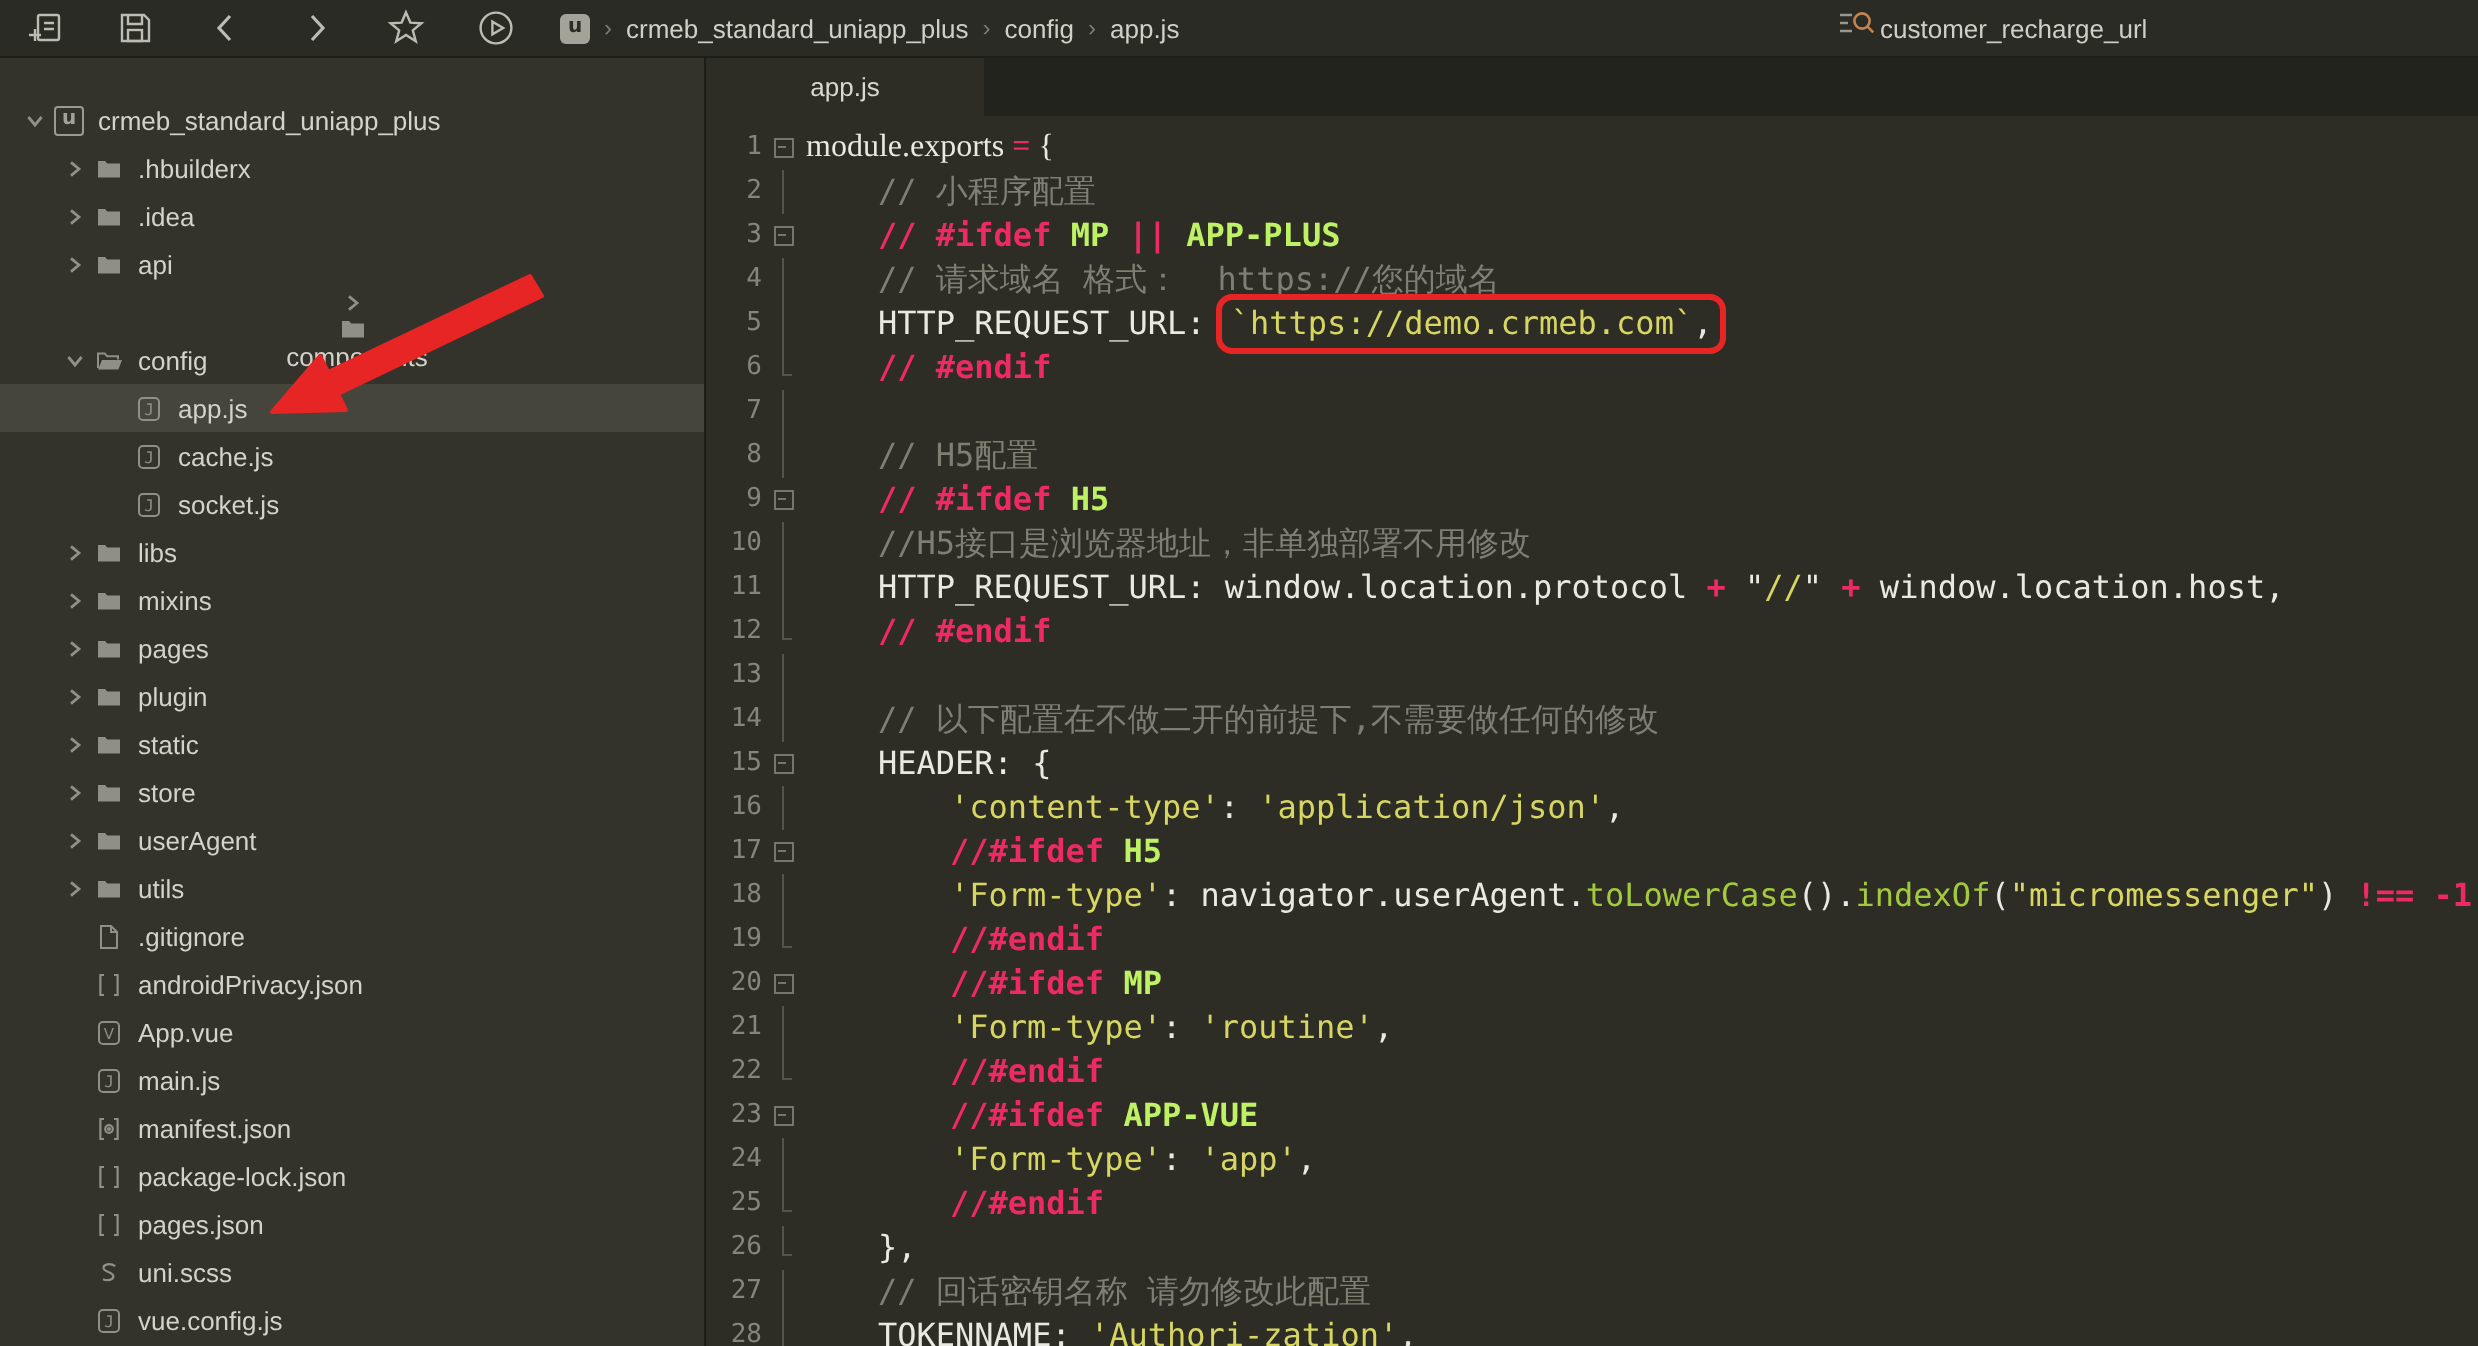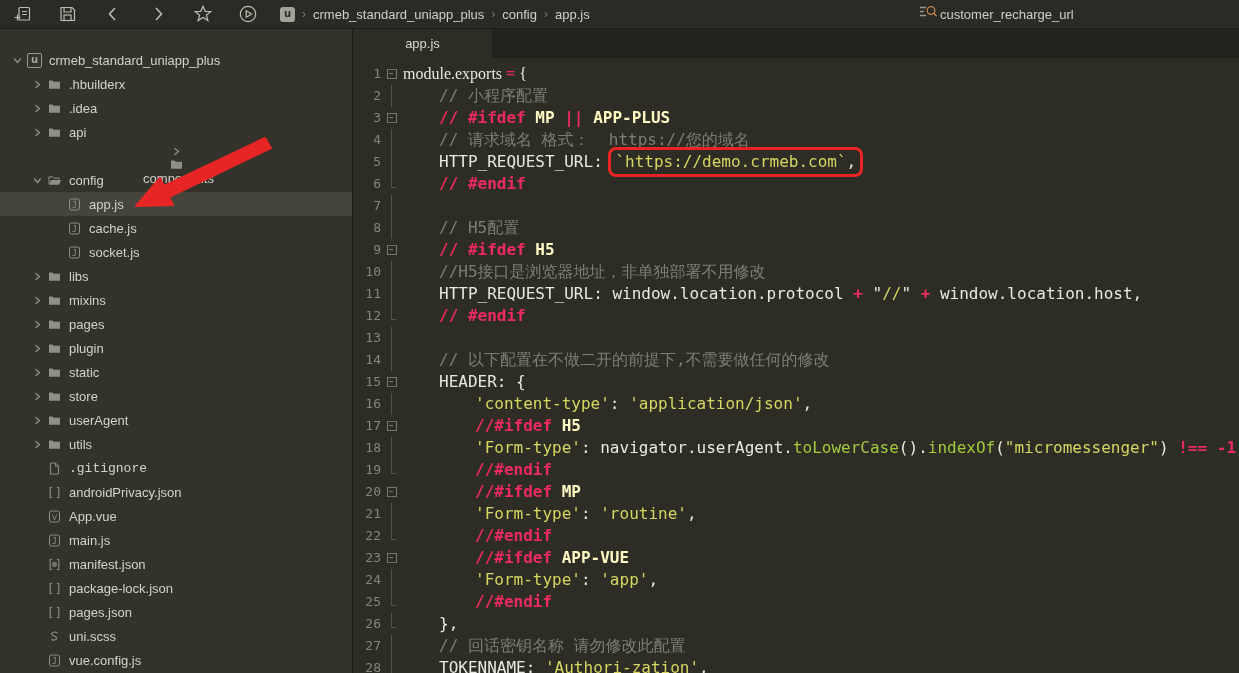--- a/index.html
+++ b/index.html
@@ -45,21 +45,21 @@
   .fold.box::after{content:"";position:absolute;top:10px;left:3px;width:4px;height:1px;background:#767669}
   .fold.line::before{content:"";position:absolute;top:0;bottom:0;left:5px;width:1px;background:#53534a}
   .fold.end::before{content:"";position:absolute;top:0;bottom:7px;left:5px;width:1px;background:#53534a}
   .fold.end::after{content:"";position:absolute;bottom:7px;left:5px;width:5px;height:1px;background:#53534a}
   .ctext{margin-left:5px}
   .tk-p{color:#e9e9e1}
   .tk-c{color:#7e7e72}
   .tk-k{color:#ed2a63;font-weight:bold}
   .tk-s{color:#d6d661}
   .tk-g{color:#a3c93c}
-  .tk-b{color:#fef9c3;font-weight:bold}
+  .tk-b{color:#bef264;font-weight:bold}
   .redbox{position:relative;z-index:3;border:3px solid #e82525;border-radius:8px;
           padding:2px 4px 3px;margin:0 -4px;}
 
   
   .overlay{position:absolute;inset:0;z-index:10;pointer-events:none}
 </style>
 </head>
 <body>
 
 <div class="toolbar">
@@ -335,21 +335,21 @@
             <path d="M2.5 1.2 6.5 4.5 2.5 7.8" stroke="#90908a" fill="none" stroke-width="1.4"></path>
           </svg>
         </span>
         <span class="ticon">
           <svg width="13" height="13" viewBox="0 0 13 13">
             <path d="M1 2.5h3.5l1.2 1.3H12v6.9H1z" fill="#8f8f85"></path>
           </svg>
         </span>
         <span class="tlabel">utils</span>
       </div>
-      <div class="trow" style="padding-left: 30px; font-family: Liberation Mono, monospace;">
+      <div class="trow" style="padding-left: 30px;">
         <span class="chev"></span>
         <span class="ticon">
           <svg width="13" height="13" viewBox="0 0 13 13" fill="none" stroke="#8f8f85">
             <path d="M2.5 1h5l3 3v8h-8z"></path>
             <path d="M7.5 1v3h3"></path>
           </svg>
         </span>
         <span class="tlabel">.gitignore</span>
       </div>
       <div class="trow" style="padding-left: 30px;">

